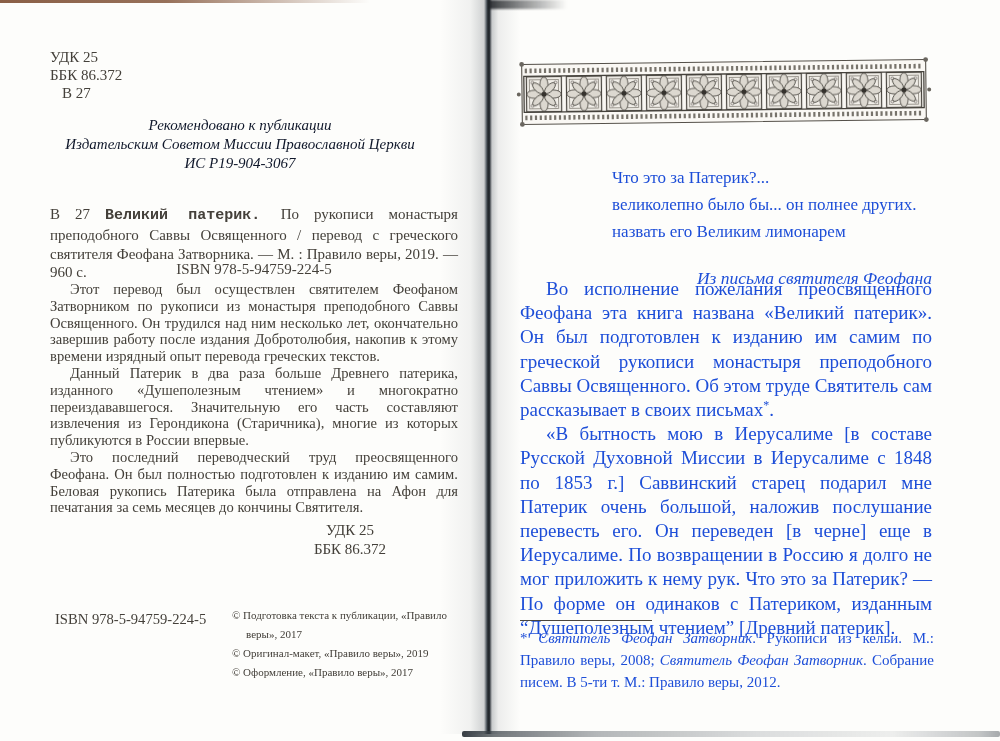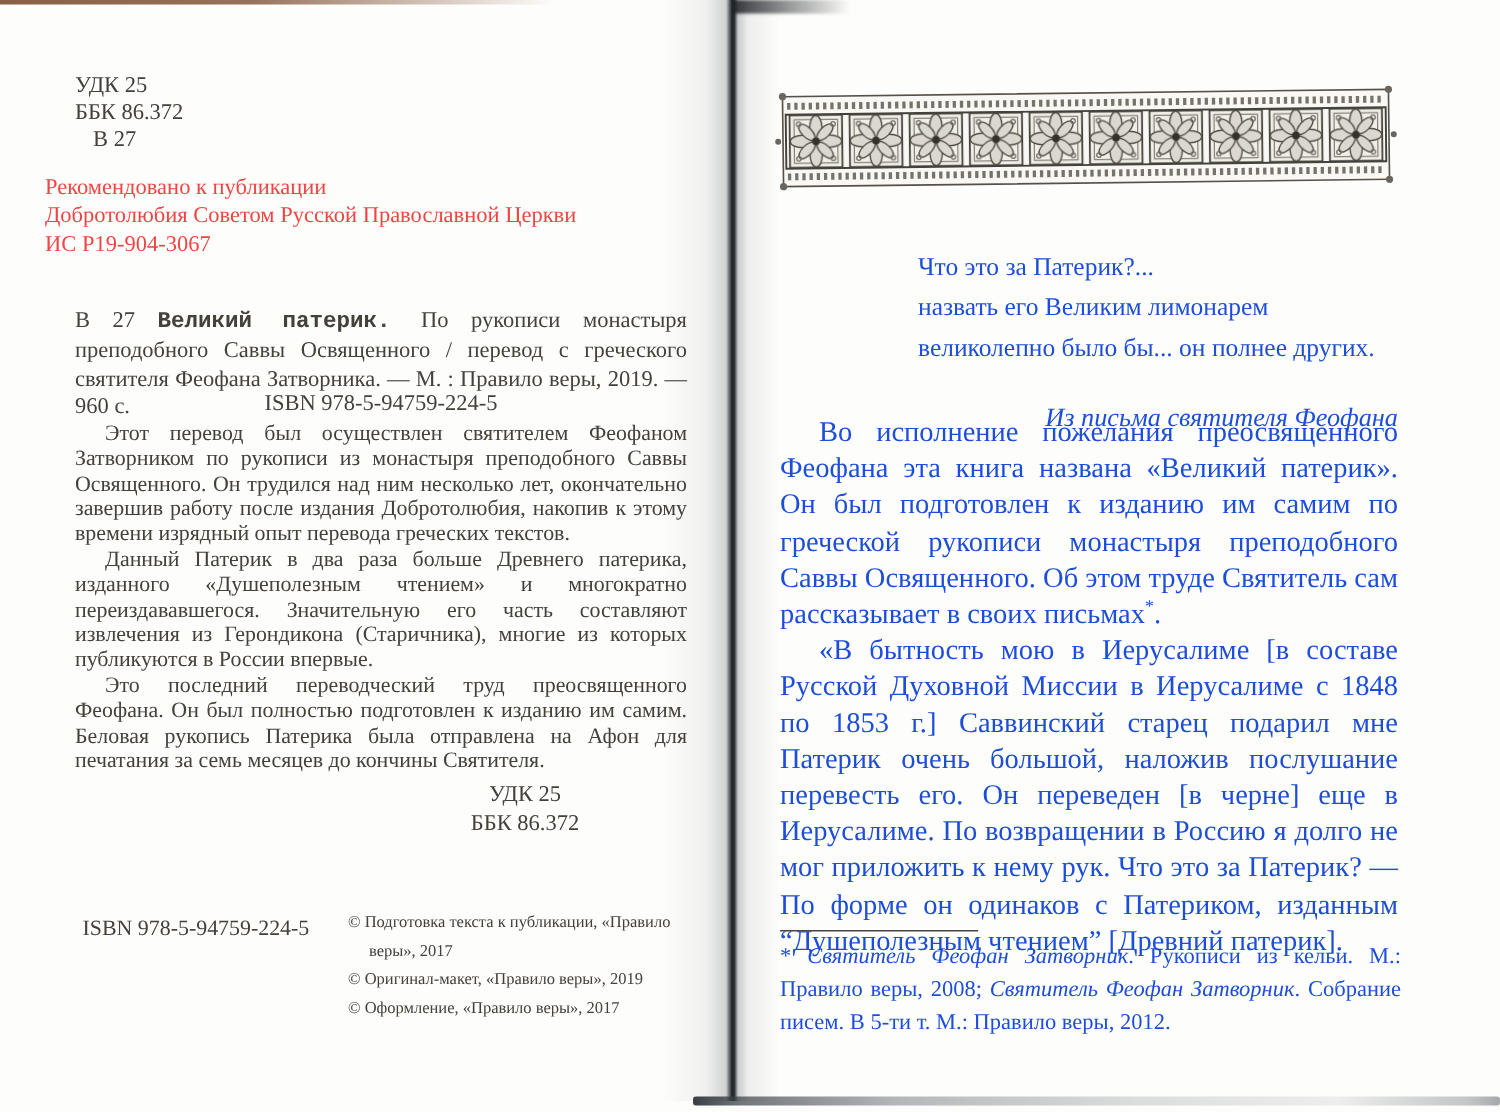--- a/index.html
+++ b/index.html
@@ -33,22 +33,22 @@
     background:linear-gradient(to right,
       rgba(45,52,58,0.95) 0%,rgba(60,67,73,0.72) 6%,rgba(90,97,103,0.45) 25%,
       rgba(120,127,133,0.25) 55%,rgba(140,147,153,0.14) 80%,
       rgba(100,107,113,0.38) 96%,rgba(80,87,93,0.5) 100%);
     filter:blur(0.5px);}
 
   
   .lp{position:absolute;left:0;top:0;width:470px;height:741px;font-size:15px;}
   .lp .udk-top{position:absolute;left:50px;top:48px;line-height:18px;}
   .lp .udk-top .ind{padding-left:12px;}
-  .lp .approval{position:absolute;left:30px;top:116px;width:420px;text-align:left;
-    line-height:19px;color:#ef4444;}
+  .lp .approval{position:absolute;left:30px;top:116px;width:420px;text-align:center;
+    font-style:italic;line-height:19px;color:#0f172a;}
   .lp .catalog{position:absolute;left:50px;top:205px;width:408px;
     text-align:justify;line-height:18.8px;}
   .lp .catalog b{font-weight:bold;font-family:Liberation Mono, monospace;}
   .lp .isbn-c{position:absolute;left:50px;top:261px;width:408px;text-align:center;}
   .lp .annot{position:absolute;left:50px;top:281px;width:408px;
     text-align:justify;line-height:16.8px;font-size:14.6px;}
   .lp .annot p{margin:0;text-indent:20px;}
   .lp .udk-bot{position:absolute;left:240px;top:521px;width:220px;text-align:center;line-height:19px;}
   .lp .isbn-b{position:absolute;left:55px;top:611px;font-size:14.6px;}
   .lp .copyrights{position:absolute;left:232px;top:606px;width:244px;
@@ -84,21 +84,21 @@
   <div class="lp">
 
     <div class="udk-top">
       <div>УДК 25</div>
       <div>ББК 86.372</div>
       <div class="ind">В 27</div>
     </div>
 
     <div class="approval">
       <div>Рекомендовано к публикации</div>
-      <div>Добротолюбия Советом Русской Православной Церкви</div>
+      <div>Издательским Советом Миссии Православной Церкви</div>
       <div>ИС Р19-904-3067</div>
     </div>
 
     <div class="catalog">
       <span>В 27 </span><b>Великий патерик. </b><span>По рукописи монастыря преподобного Саввы Освященного / перевод с греческого святителя Феофана Затворника. — М. : Правило веры, 2019. — 960 с.</span>
     </div>
 
     <div class="isbn-c">ISBN 978-5-94759-224-5</div>
 
     <div class="annot">
@@ -160,22 +160,22 @@
         <circle cx="410" cy="5" r="2.4" fill="#6a665f"></circle>
         <circle cx="6" cy="65" r="2.4" fill="#6a665f"></circle>
         <circle cx="410" cy="65" r="2.4" fill="#6a665f"></circle>
         <circle cx="2.8" cy="35" r="2" fill="#6a665f"></circle>
         <circle cx="413.2" cy="35" r="2" fill="#6a665f"></circle>
       </svg>
     </div>
 
     <div class="epigraph">
       <div class="eline">Что это за Патерик?...</div>
+      <div class="eline">великолепно было бы... он полнее других.</div>
       <div class="eline">назвать его Великим лимонарем</div>
-      <div class="eline">великолепно было бы... он полнее других.</div>
       <div class="attr">Из письма святителя Феофана</div>
     </div>
 
     <div class="bodytext">
       <p><span>Во исполнение пожелания преосвященного Феофана эта книга названа «Великий патерик». Он был подготовлен к изданию им самим по греческой рукописи монастыря преподобного Саввы Освященного. Об этом труде Святитель сам рассказывает в своих письмах</span><sup>*</sup><span>.</span></p>
       <p>«В бытность мою в Иерусалиме [в составе Русской Духовной Миссии в Иерусалиме с 1848 по 1853 г.] Саввинский старец подарил мне Патерик очень большой, наложив послушание перевесть его. Он переведен [в черне] еще в Иерусалиме. По возвращении в Россию я долго не мог приложить к нему рук. Что это за Патерик? — По форме он одинаков с Патериком, изданным “Душеполезным чтением” [Древний патерик].</p>
     </div>
 
     <div class="fn-rule"></div>
 

